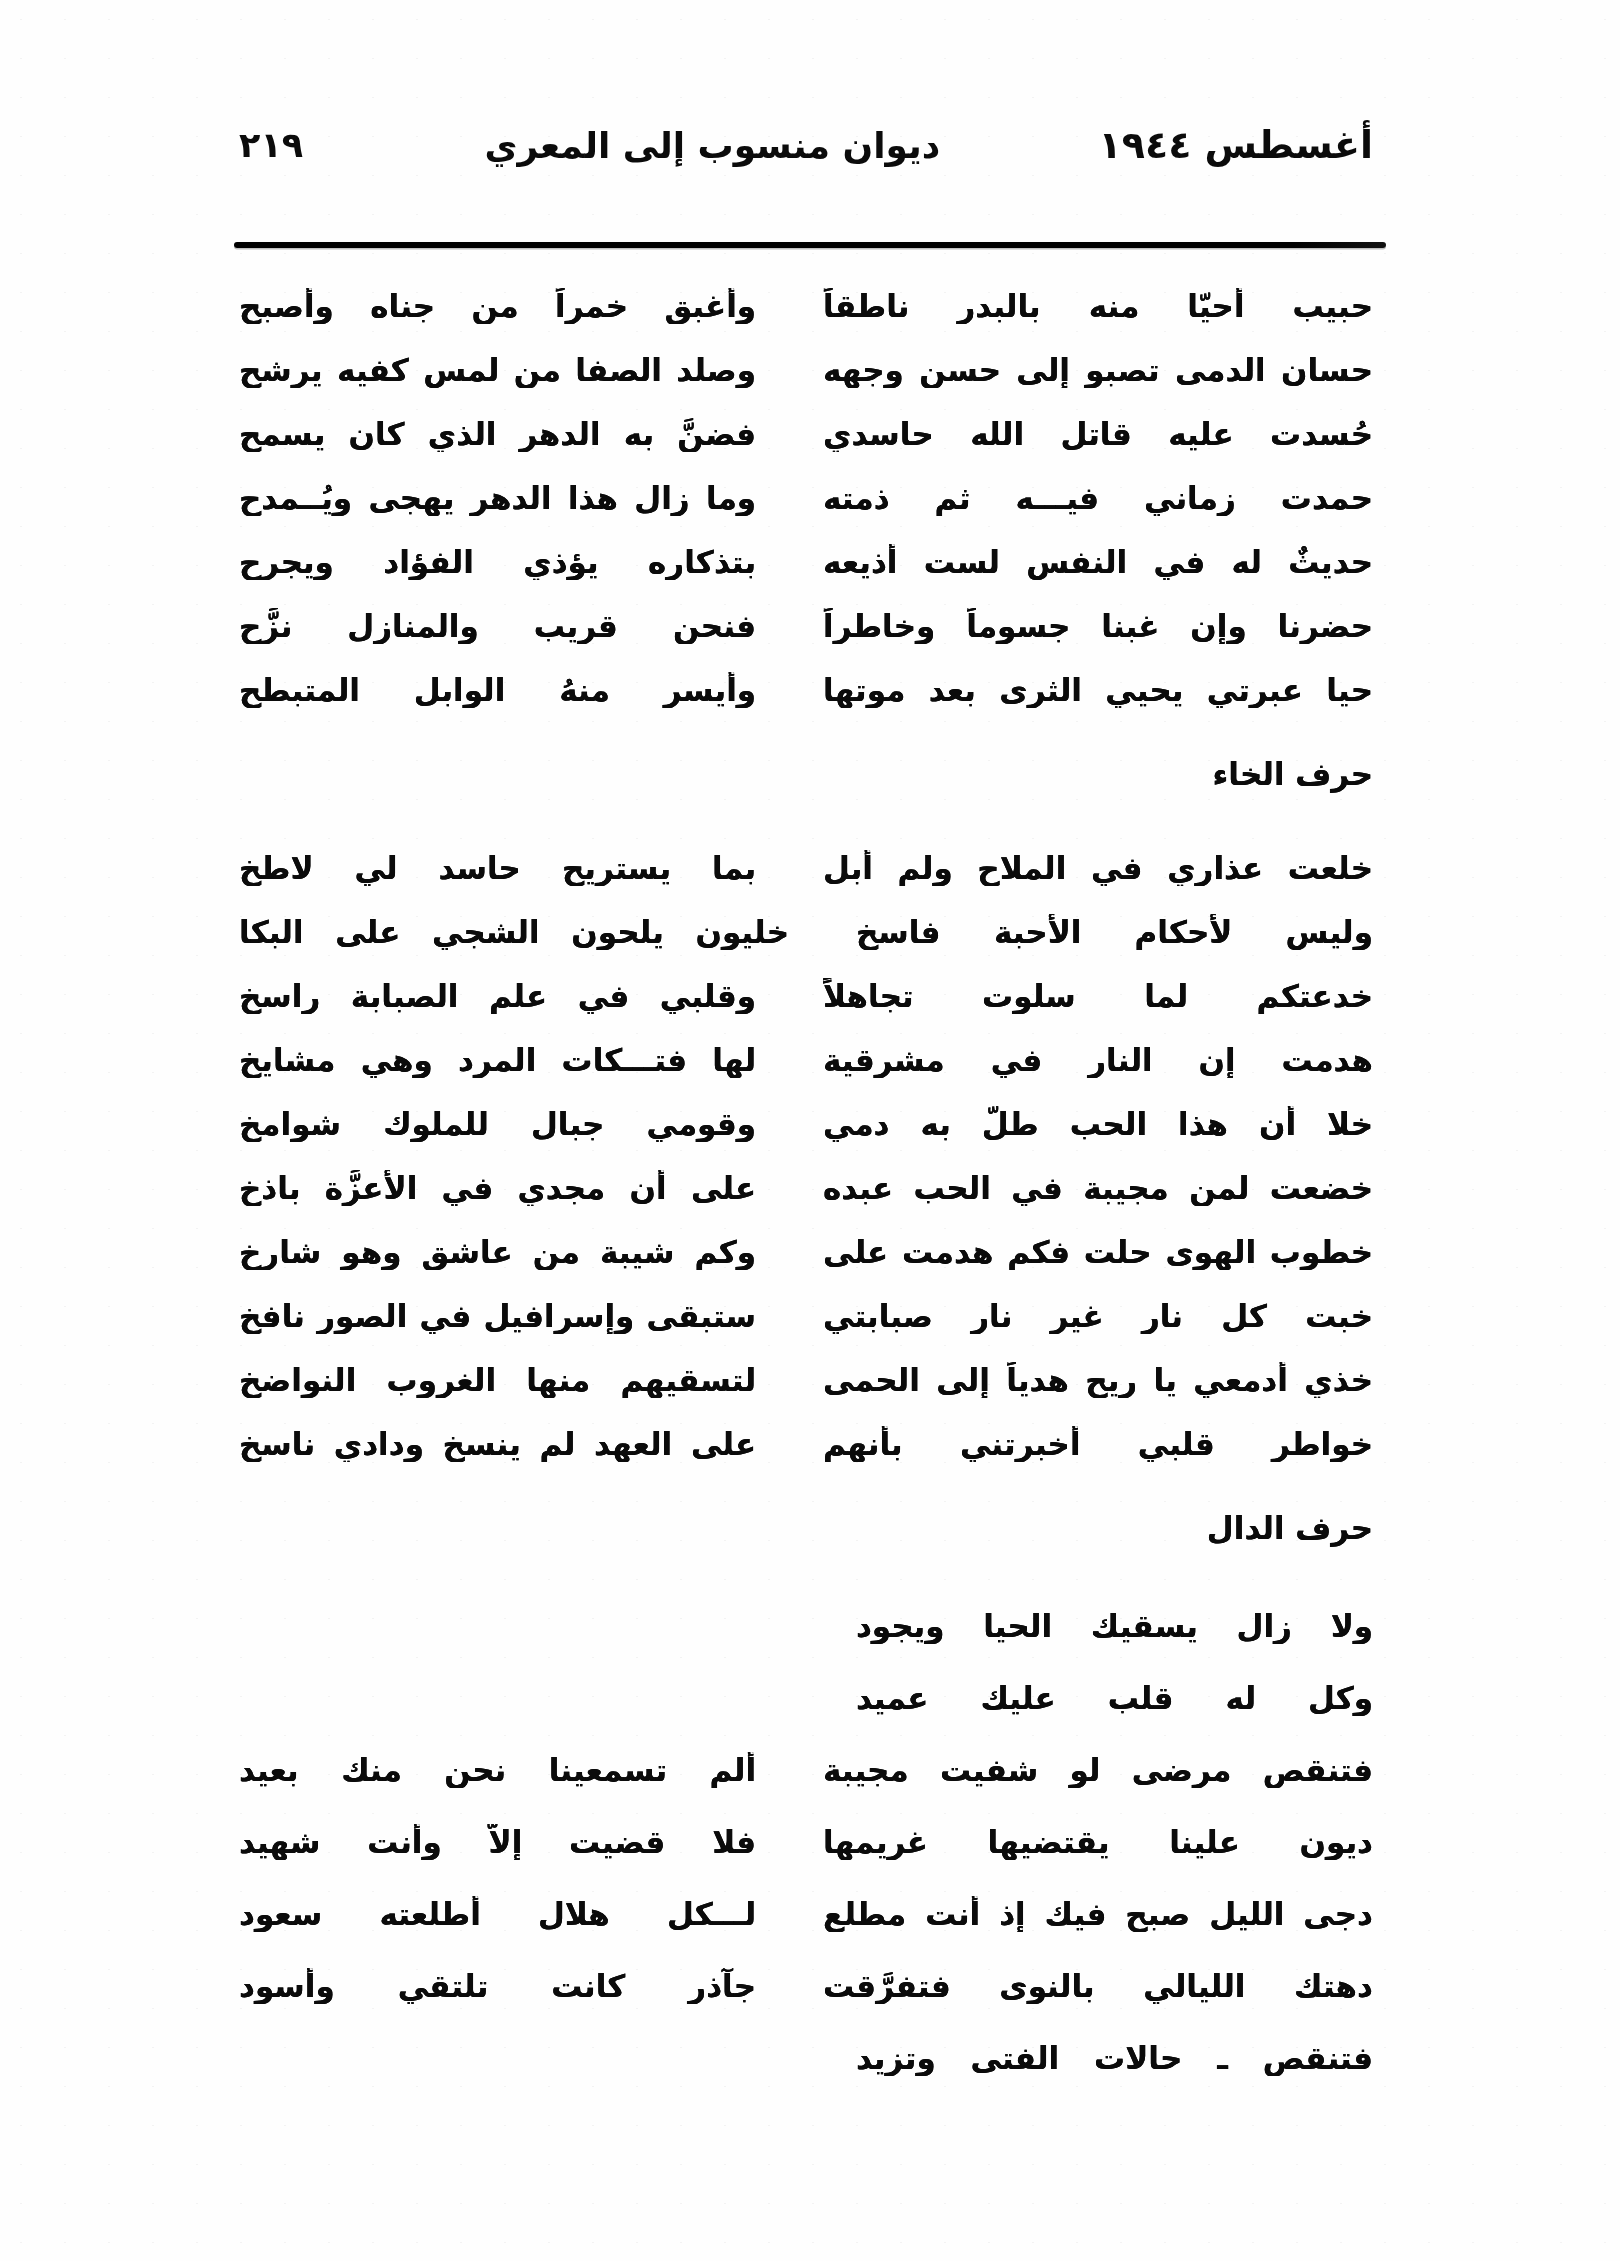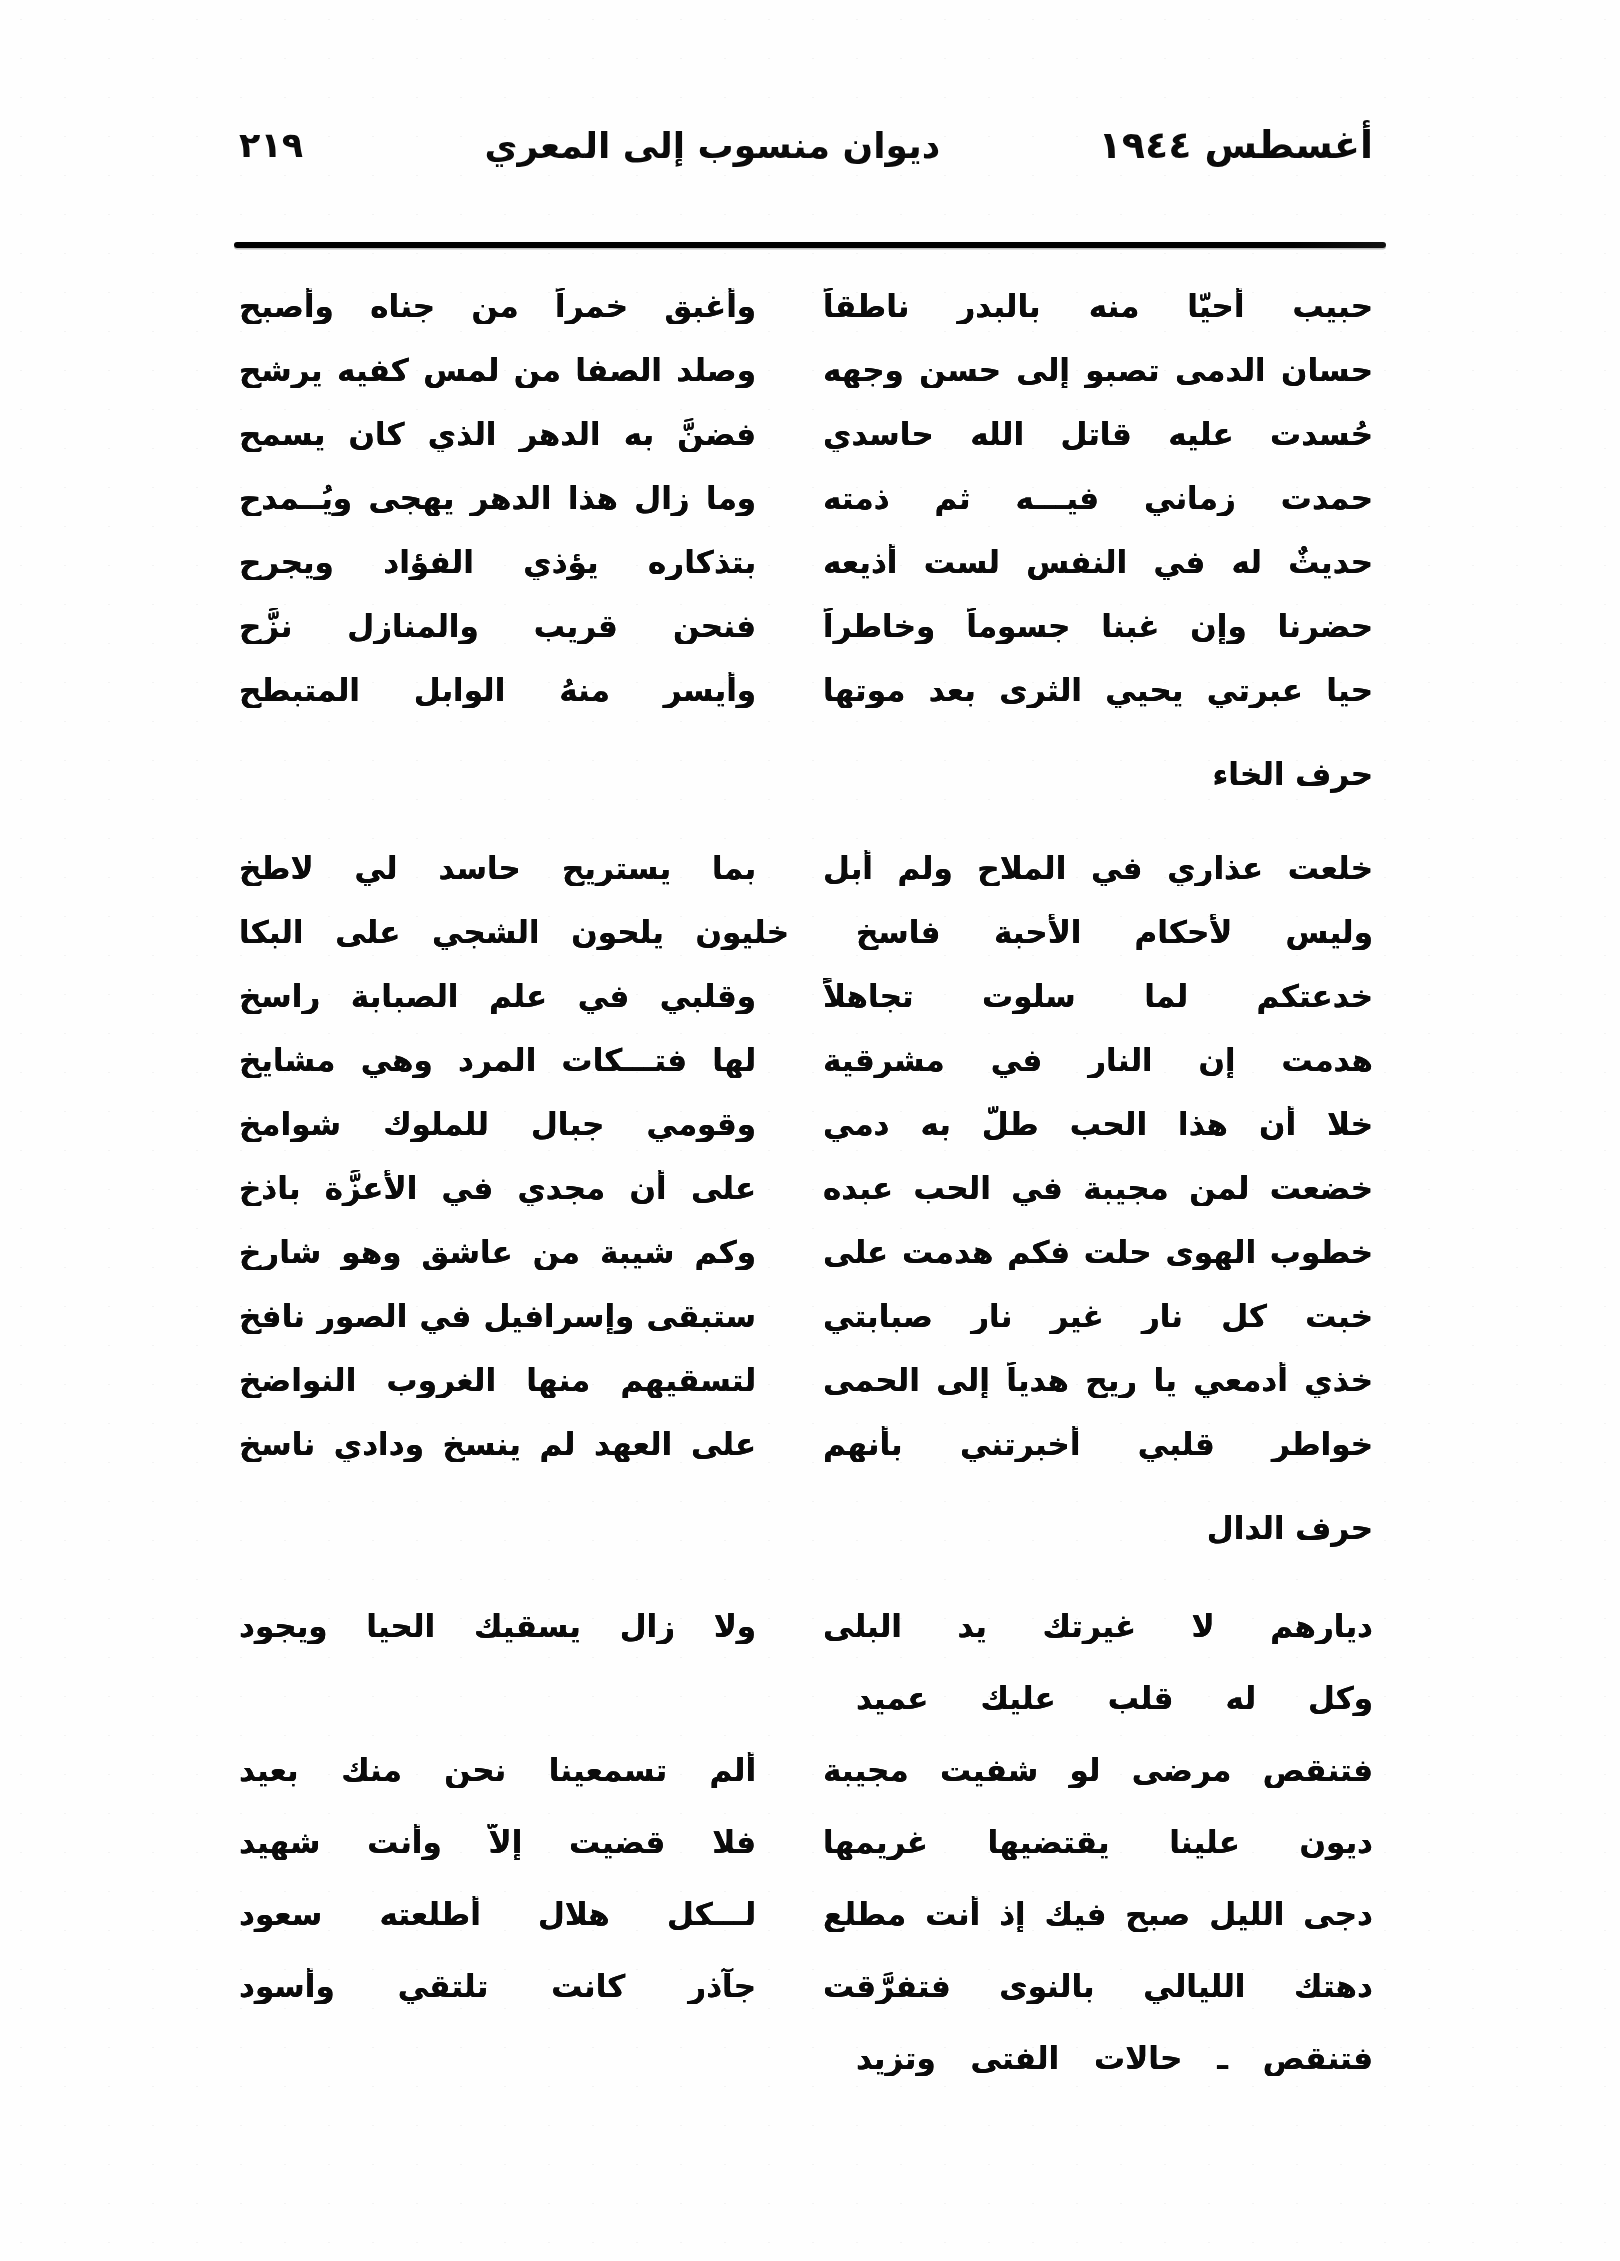--- a/index.html
+++ b/index.html
@@ -159,21 +159,20 @@
       <span class="hemi hemi-first">خواطر قلبي أخبرتني بأنهم</span>
       <span class="hemi hemi-second">على العهد لم ينسخ ودادي ناسخ</span>
     </div>
   </div>
     </section>
 
     <section class="section">
       <h2 class="section-heading">حرف الدال</h2>
       <div class="couplet-list">
     <div class="row">
-      <span class="hemi hemi-first">ديارهم لا غيرتك يد البلى</span>
       <span class="hemi hemi-second">ولا زال يسقيك الحيا ويجود</span>
     </div>
 
     <div class="row">
       <span class="hemi hemi-second">وكل له قلب عليك عميد</span>
     </div>
 
     <div class="row">
       <span class="hemi hemi-first">فتنقص مرضى لو شفيت مجيبة</span>
       <span class="hemi hemi-second">ألم تسمعينا نحن منك بعيد</span>

